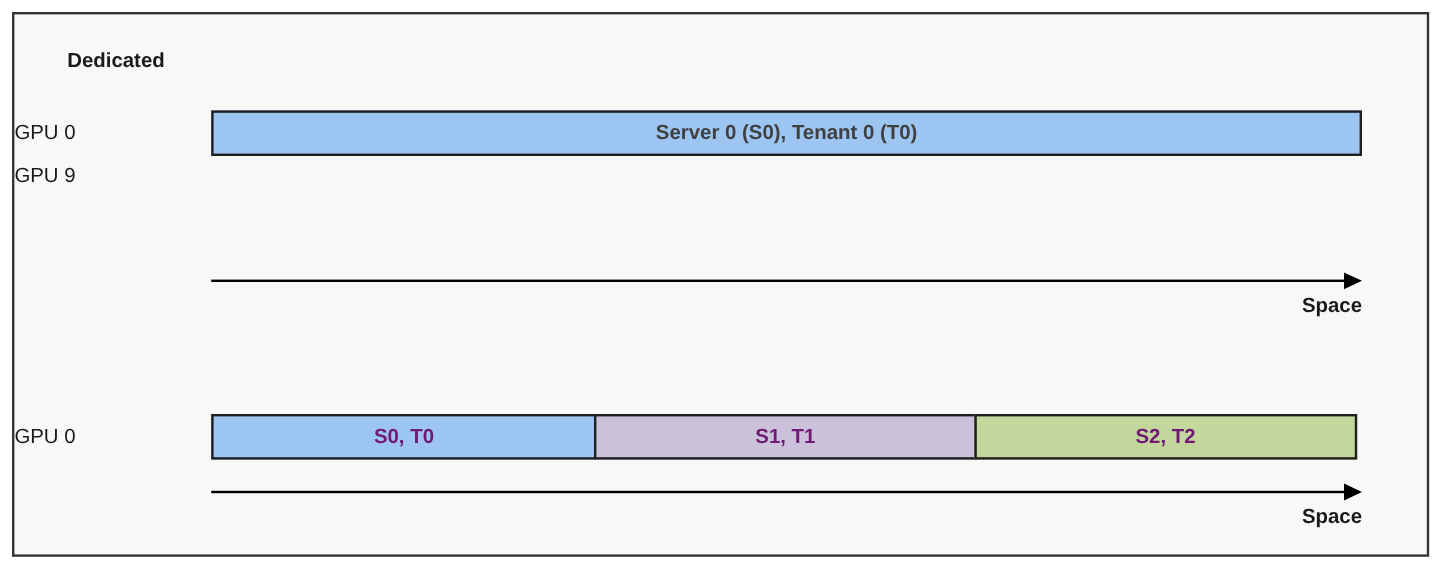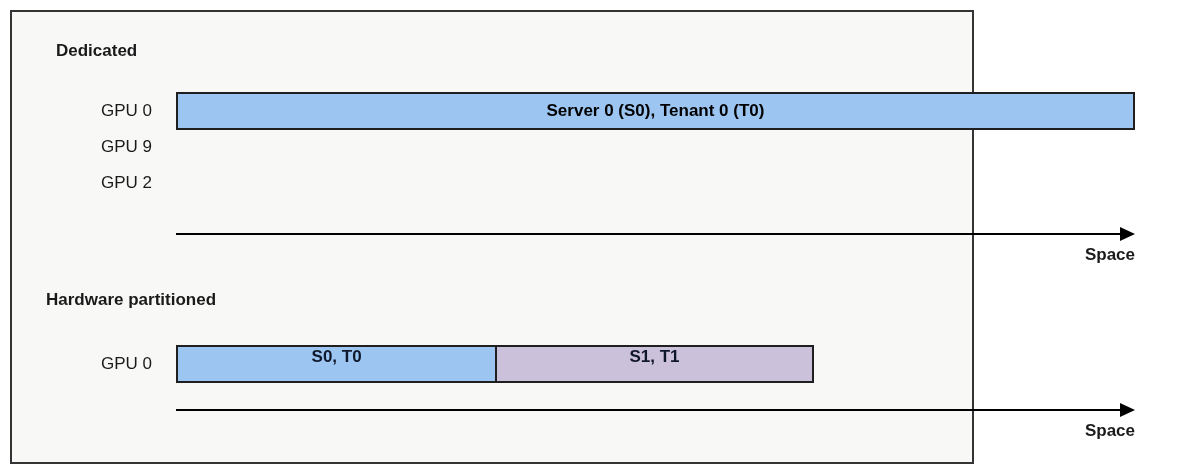--- a/index.html
+++ b/index.html
@@ -6,21 +6,21 @@
   html, body { width: 1202px; height: 474px; background: #ffffff; }
   body {
     font-family: "Liberation Sans", sans-serif;
     color: #1a1a1a;
     position: relative;
     overflow: hidden;
   }
   .frame {
     position: absolute;
     left: 10px; top: 10px;
-    width: 964px; height: 454px;
+    width: 1181px; height: 454px;
     border: 2px solid #343434;
     background: #f8f8f7;
   }
   .section-title {
     position: absolute;
     font-size: 17px;
     font-weight: bold;
     white-space: nowrap;
   }
   #title-dedicated { left: 44px; top: 29px; }
@@ -29,59 +29,58 @@
   .gpu-row {
     position: absolute;
     left: 0;
     width: 1123px;
     height: 38px;
     display: flex;
     align-items: center;
   }
   .gpu-label {
     width: 140px;
-    text-align: right;
     font-size: 17px;
     font-weight: normal;
     white-space: nowrap;
     flex: 0 0 140px;
-    padding-left: 24px;
   }
   .bar {
     margin-left: 24px;
     flex: 1 1 auto;
     height: 38px;
     border: 2px solid #1f1f1f;
     display: flex;
     align-items: center;
     justify-content: center;
     font-size: 17px;
     font-weight: bold;
-    color: #000000;
+    color: #404040;
     white-space: nowrap;
   }
   #row-gpu0 { top: 80px; }
   #row-gpu1 { top: 116px; }
   #row-gpu2 { top: 152px; }
   #row-partitioned { top: 333px; }
 
   .seg-bar {
     margin-left: 24px;
     flex: 1 1 auto;
     height: 38px;
     display: flex;
   }
   .segment {
     height: 38px;
     border: 2px solid #1f1f1f;
     display: flex;
+    align-items: center;
     justify-content: center;
     font-size: 17px;
     font-weight: bold;
-    color: #0f172a;
+    color: #701a75;
     white-space: nowrap;
   }
   .segment + .segment { margin-left: -2px; }
 
   .axis-arrow {
     position: absolute;
     left: 164px;
     width: 959px;
     height: 14px;
   }
@@ -125,39 +124,40 @@
     <div class="bar" style="background-color: rgb(156, 197, 242);">
       <span>Server 0 (S0), Tenant 0 (T0)</span>
     </div>
   </div>
 
   <div class="gpu-row" id="row-gpu1">
     <div class="gpu-label">GPU 9</div>
   </div>
 
   <div class="gpu-row" id="row-gpu2">
-    <div class="gpu-label">GPU 2</div>
   </div>
 
   <div class="axis-arrow" id="arrow-dedicated">
     <div class="arrow-line"></div>
     <div class="arrow-head"></div>
   </div>
   <div class="axis-label" id="space-dedicated">Space</div>
 
-  <div class="section-title" id="title-partitioned">Hardware partitioned</div>
 
   <div class="gpu-row" id="row-partitioned">
     <div class="gpu-label">GPU 0</div>
     <div class="seg-bar">
       <div class="segment" style="background-color: rgb(156, 197, 242); flex: 0 0 33.5%; width: 33.5%;">
         <span>S0, T0</span>
       </div>
       <div class="segment" style="background-color: rgb(204, 193, 218); flex: 0 0 33.2%; width: 33.2%;">
         <span>S1, T1</span>
+      </div>
+      <div class="segment" style="background-color: rgb(195, 214, 155); flex: 0 0 33.3%; width: 33.3%;">
+        <span>S2, T2</span>
       </div>
     </div>
   </div>
 
   <div class="axis-arrow" id="arrow-partitioned">
     <div class="arrow-line"></div>
     <div class="arrow-head"></div>
   </div>
   <div class="axis-label" id="space-partitioned">Space</div>
 

